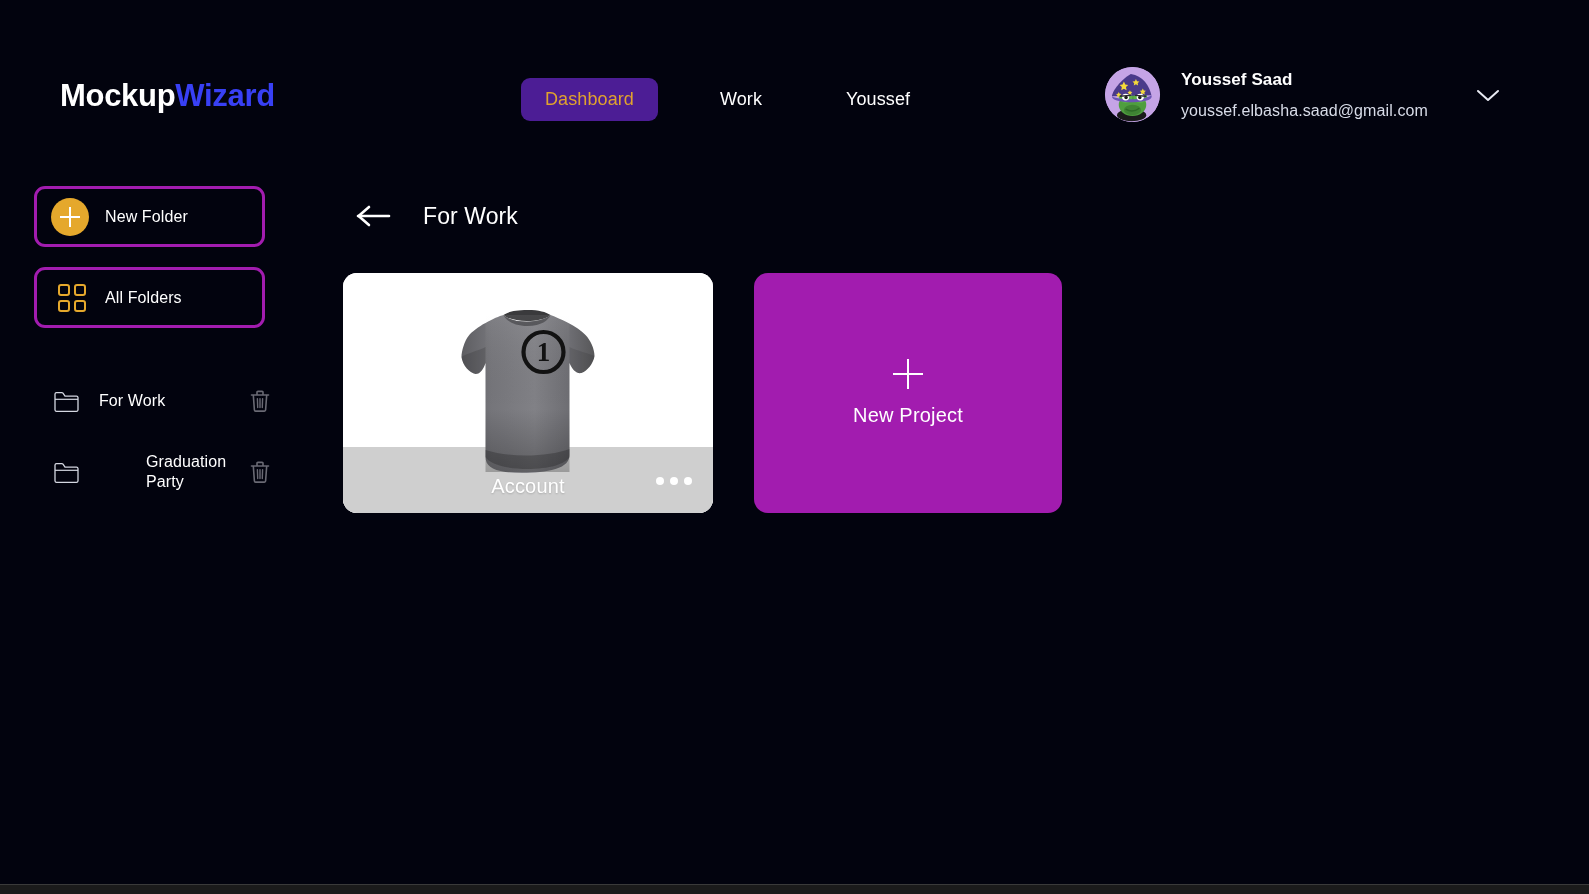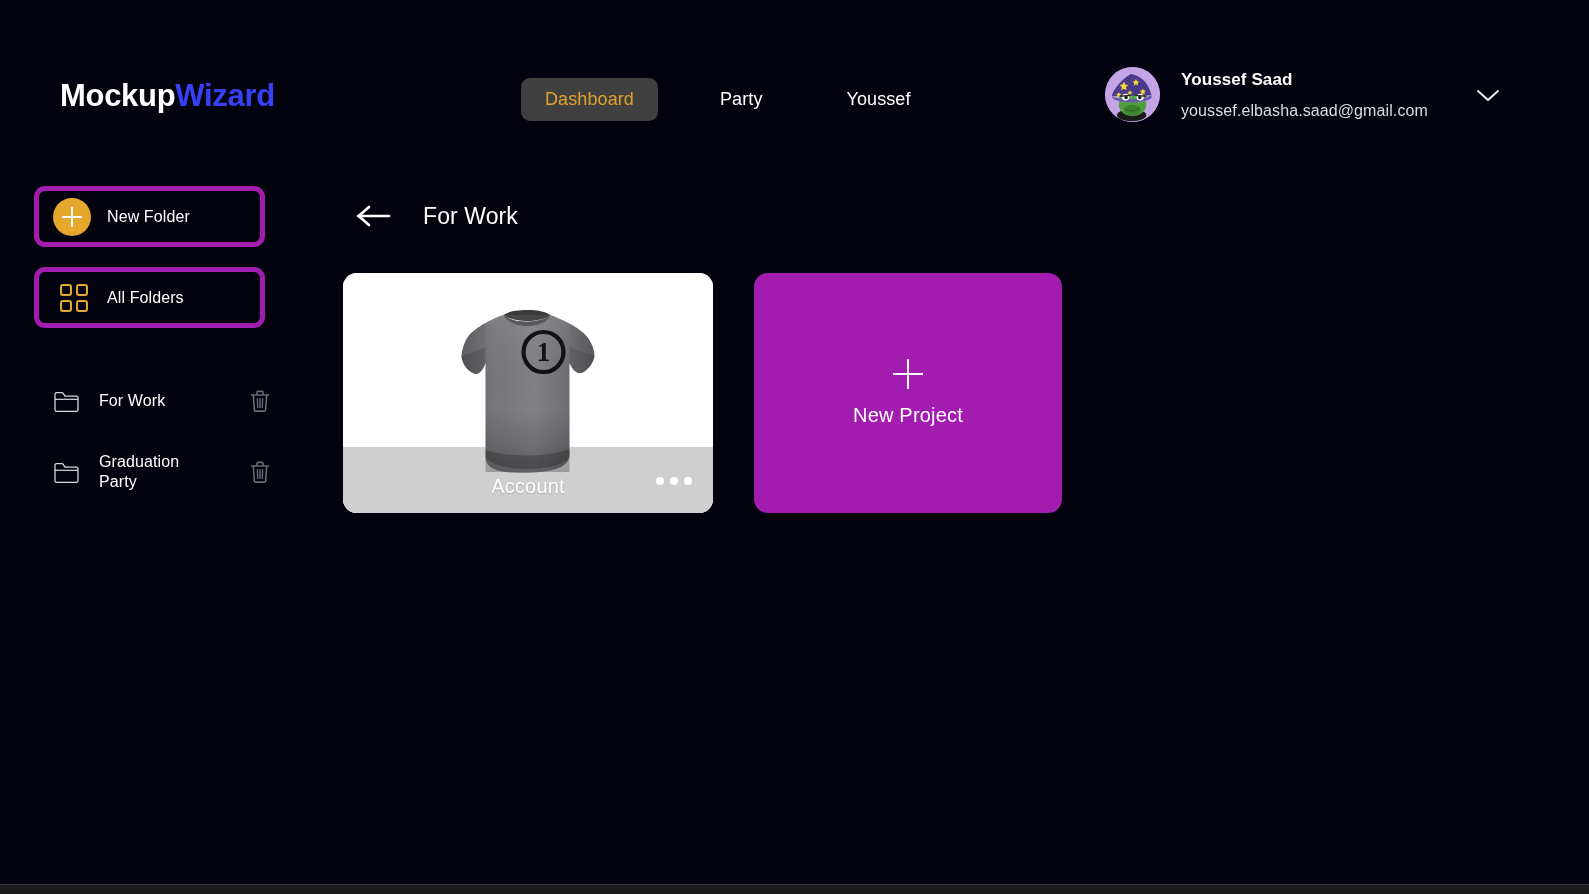--- a/index.html
+++ b/index.html
@@ -51,21 +51,21 @@
   .nav-item {
     font-size: 18px;
     color: #ffffff;
     padding: 11px 24px;
     border-radius: 9px;
     white-space: nowrap;
     cursor: pointer;
     letter-spacing: 0.1px;
   }
   .nav-item.active {
-    background: #404040;
+    background: #4c1d95;
     color: #e0a22e;
   }
   .nav-spacer-1 { width: 38px; }
   .nav-spacer-2 { width: 36px; }
 
   .profile {
     position: absolute;
     left: 1105px;
     top: 27px;
     display: flex;
@@ -109,21 +109,21 @@
 
   
   .sidebar {
     position: absolute;
     left: 34px;
     top: 186px;
     width: 231px;
   }
   .side-card {
     height: 61px;
-    border: 5px solid #a21caf;
+    border: 3px solid #a21caf;
     border-radius: 11px;
     display: flex;
     align-items: center;
     padding-left: 14px;
     cursor: pointer;
     background: transparent;
   }
   .side-card + .side-card { margin-top: 20px; padding-left: 16px; }
 
   .plus-circle {
@@ -174,21 +174,21 @@
     margin-top: 46px;
   }
   .folder-row {
     height: 54px;
     display: flex;
     align-items: center;
     cursor: pointer;
     position: relative;
     padding-left: 20px;
   }
-  .folder-row + .folder-row { margin-top: 17px; }
+  .folder-row + .folder-row { margin-top: 17px; gap: 47px; }
 
   .folder-icon {
     width: 25px;
     height: 21px;
     flex: none;
   }
   .folder-name {
     margin-left: 20px;
     font-size: 16px;
     color: #ffffff;
@@ -337,21 +337,21 @@
 
 <div class="header">
 
   <div class="logo">
     <span class="logo-part-1">Mockup</span><span class="logo-part-2">Wizard</span>
   </div>
 
   <nav class="nav">
     <div class="nav-item active">Dashboard</div>
     <div class="nav-spacer-1"></div>
-    <div class="nav-item">Party</div>
+    <div class="nav-item">Work</div>
     <div class="nav-spacer-2"></div>
     <div class="nav-item">Youssef</div>
   </nav>
 
   <div class="profile">
     <div class="avatar">
       <svg viewBox="0 0 64 64" width="55" height="55" xmlns="http://www.w3.org/2000/svg">
         <circle cx="32" cy="32" r="32" fill="#c5a4e6"></circle>
         <ellipse cx="31" cy="56" rx="17" ry="7" fill="#1b1b1b"></ellipse>
         <ellipse cx="32" cy="44" rx="16" ry="13" fill="#4f9e3f"></ellipse>

